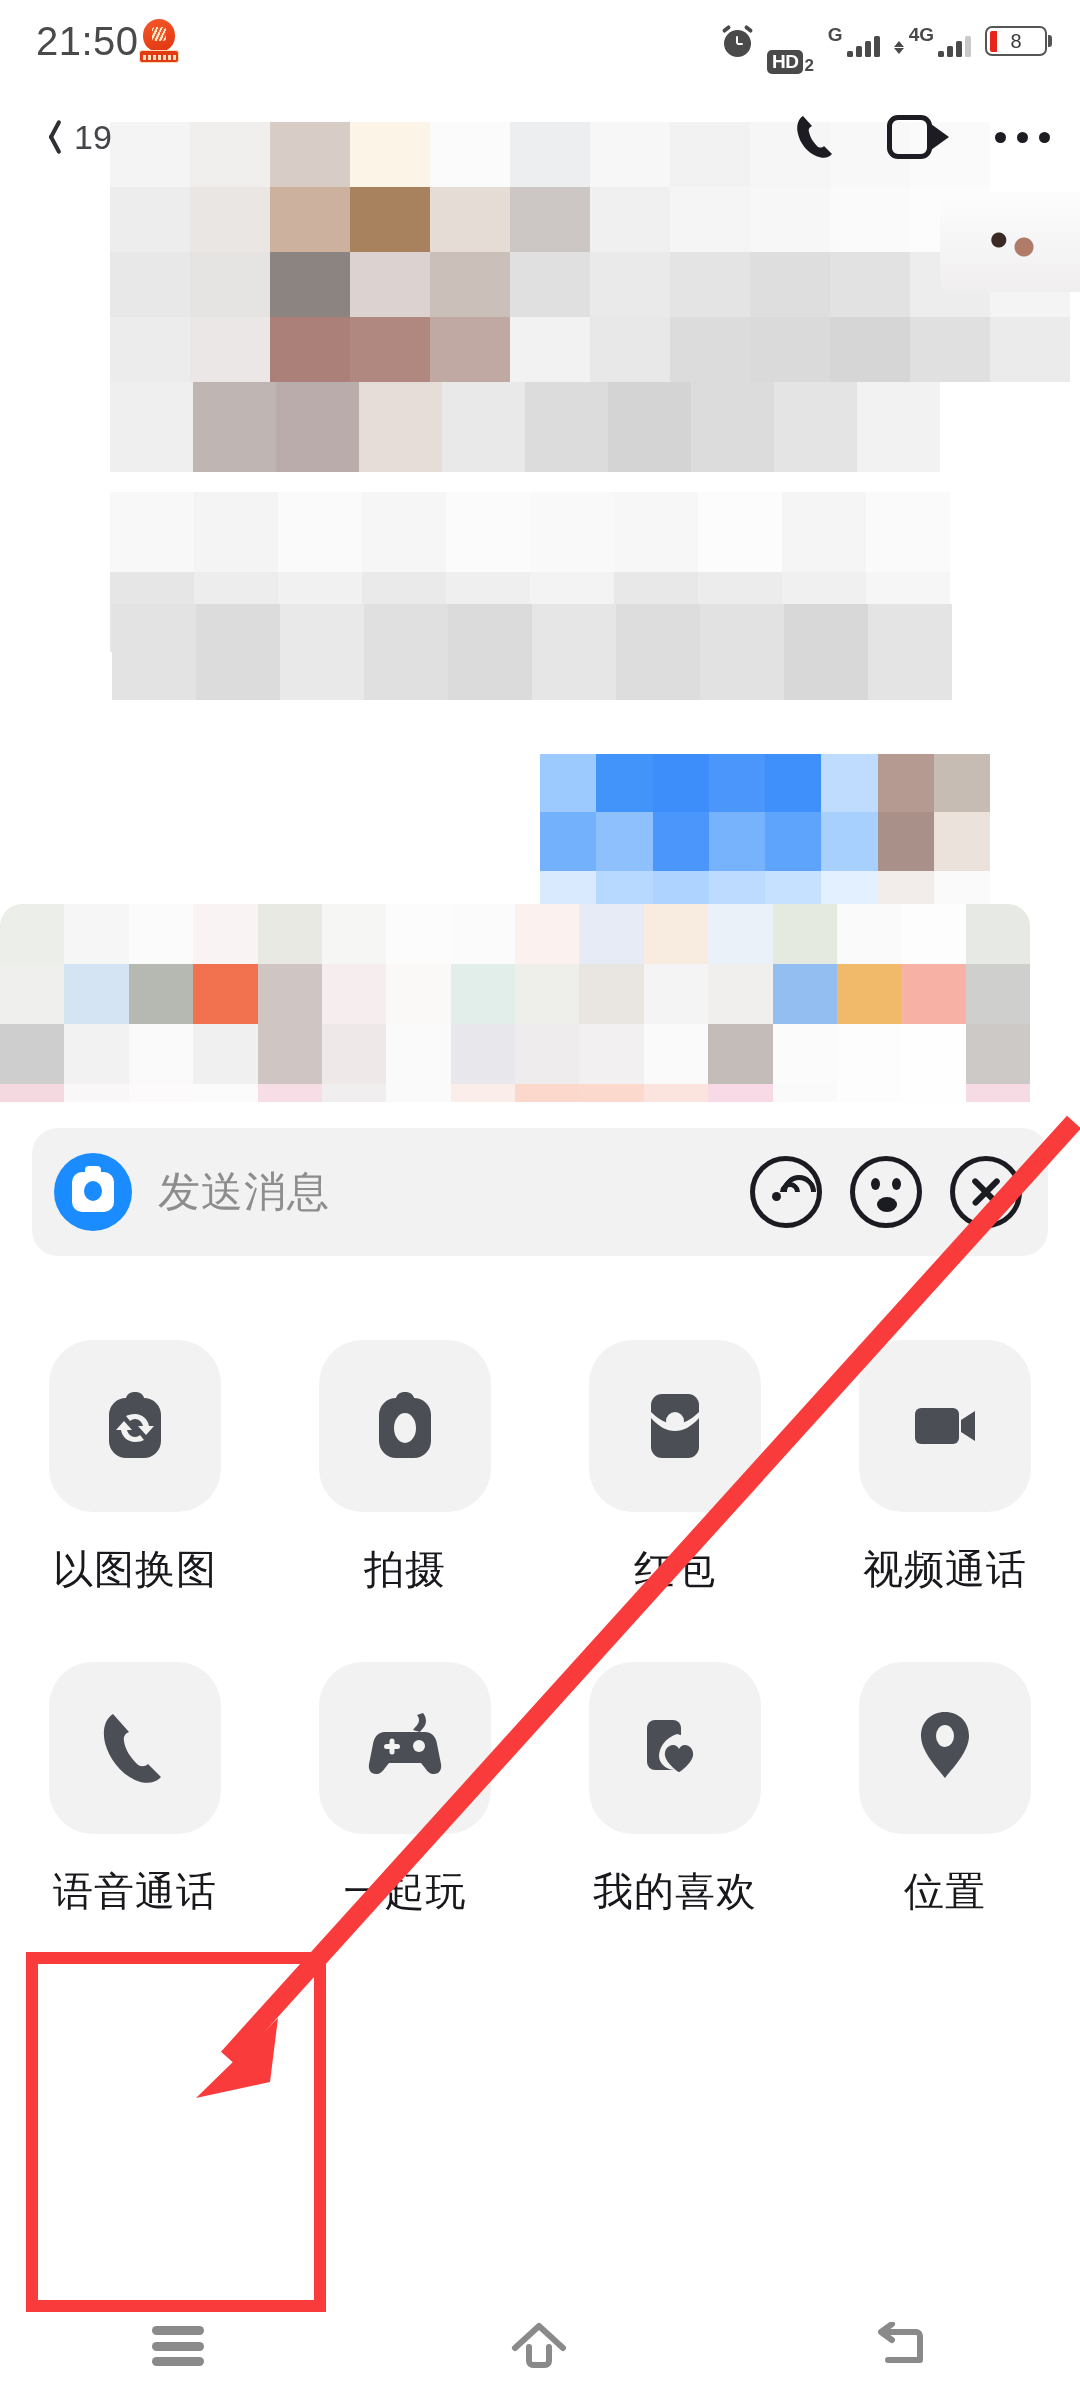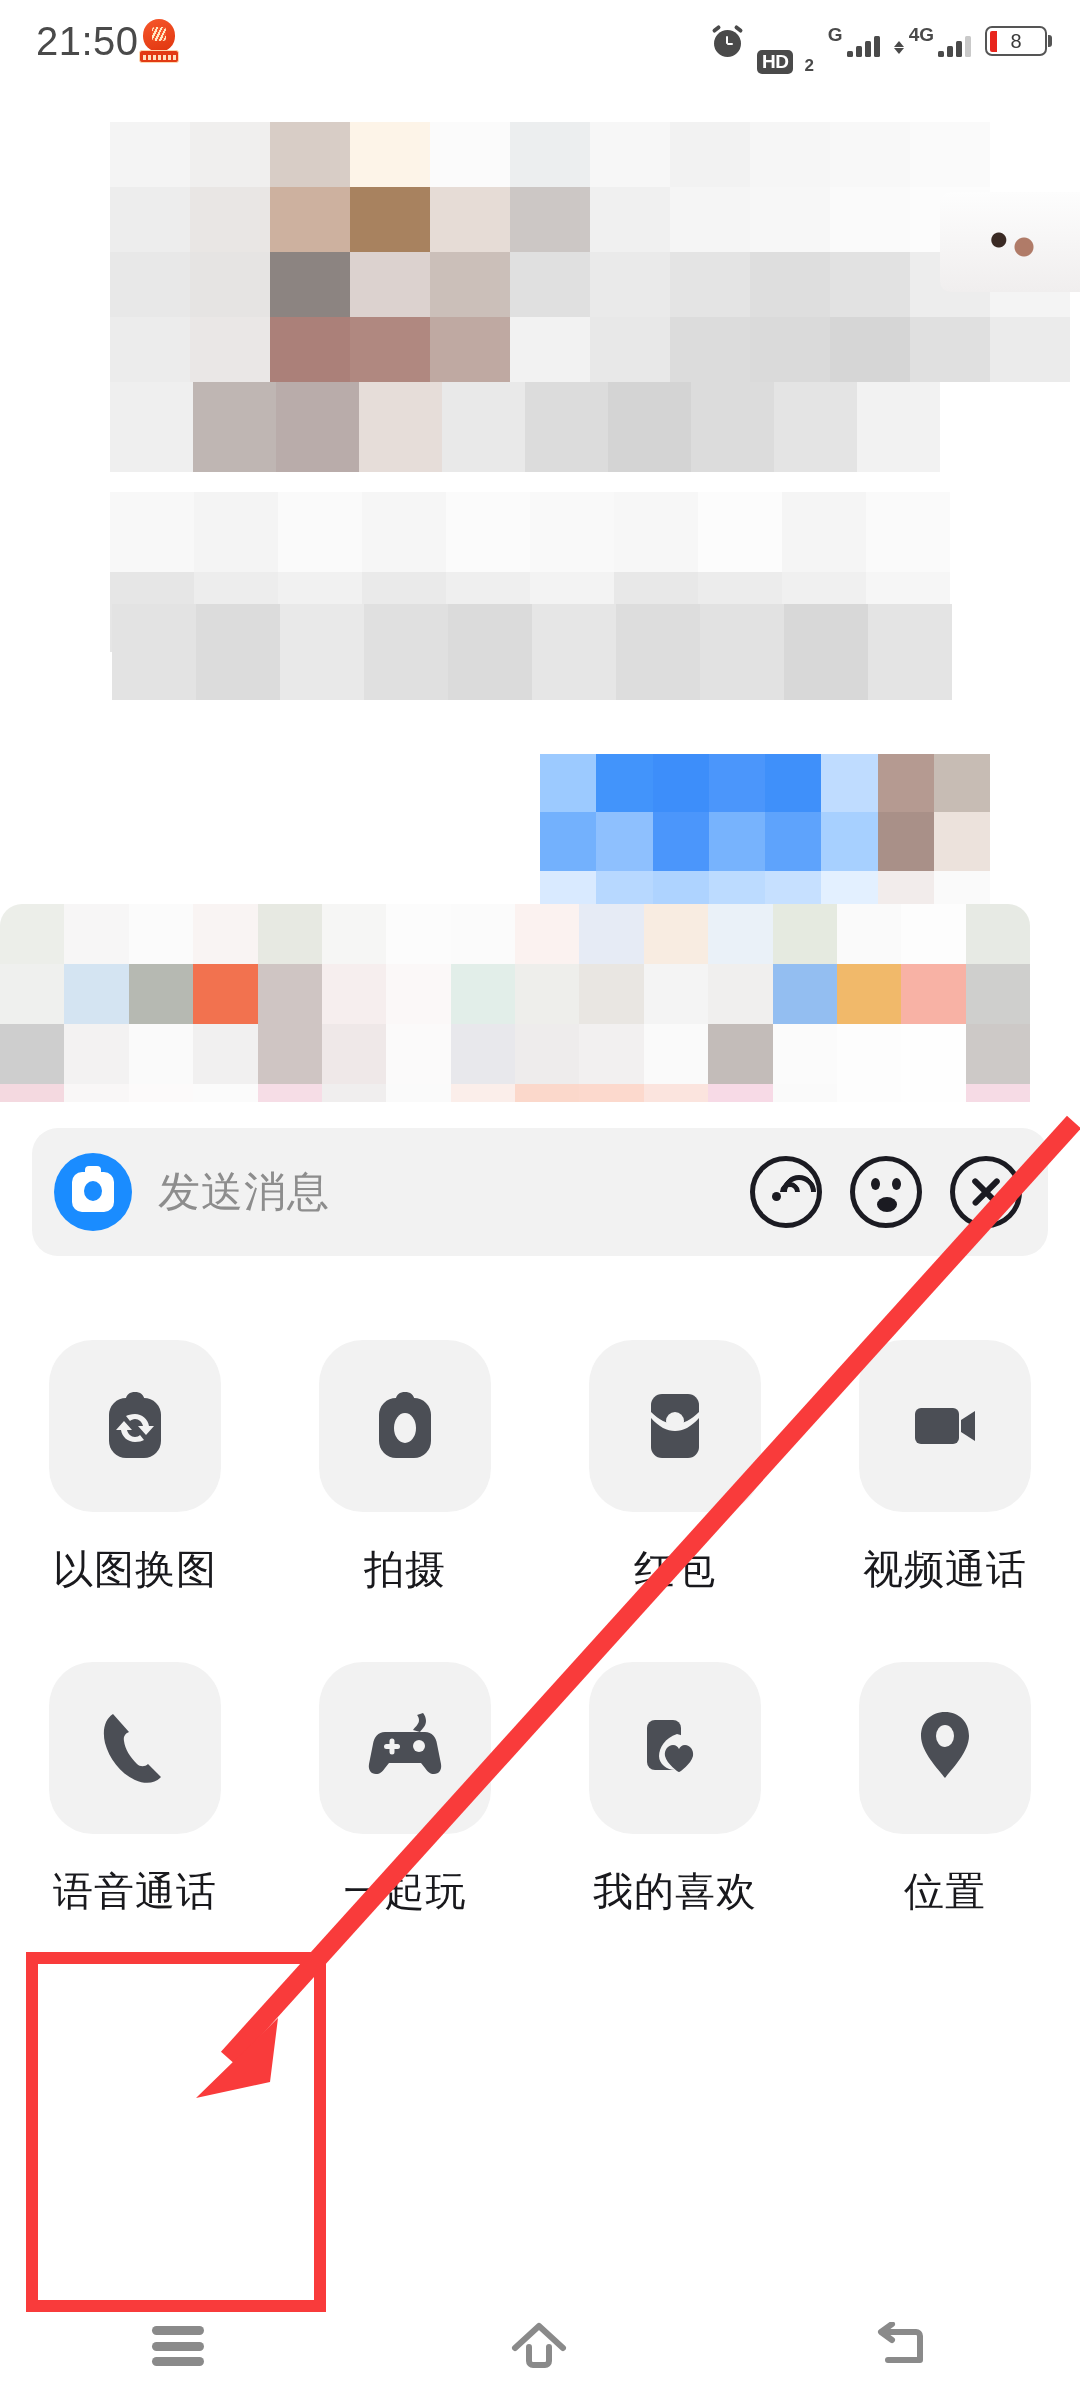--- a/index.html
+++ b/index.html
@@ -70,21 +70,21 @@
     position:absolute; left:15px; top:17px; width:6px; height:2.5px;
     background:#fff; border-radius:2px;
   }
   .alarm-icon .ear{
     position:absolute; width:9px; height:4px; background:#4a4a4a;
     border-radius:3px; top:1px;
   }
   .alarm-icon .ear.l{ left:0; transform:rotate(-38deg); }
   .alarm-icon .ear.r{ right:0; transform:rotate(38deg); }
 
-  .hd-icon { display:flex; align-items:flex-end; gap:11px;margin-top:42px; }
+  .hd-icon { display:flex; align-items:flex-end; gap:1px;margin-top:42px; }
   .hd-box {
     background:#4a4a4a; color:#fff; font-size:19px; font-weight:700;
     border-radius:5px; padding:2px 5px 3px; line-height:1;
     letter-spacing:-0.5px;
   }
   .hd-sub { font-size:17px; color:#4a4a4a; font-weight:700; line-height:1; }
 
   .sig { display:flex; align-items:flex-end; gap:4px; position:relative; }
   .sig .lbl {
     font-size:19px; color:#4a4a4a; font-weight:600; line-height:1;
@@ -502,20 +502,42 @@
         <div style="background:#fcd9cd"></div>
         <div style="background:#fbe4de"></div>
         <div style="background:#f7dae6"></div>
         <div style="background:#fafafa"></div>
         <div style="background:#fdfdfd"></div>
         <div style="background:#fefefe"></div>
         <div style="background:#f6dbe5"></div>
     </div>
   </div>
 
+  <div class="navbar">
+    <div class="back-wrap">
+      <span class="chev"></span>
+      <span class="unread-count">19</span>
+    </div>
+    <div class="nav-actions">
+      <span class="ic-phone">
+        <svg viewBox="0 0 48 50" width="48" height="50" aria-hidden="true">
+          <path d="M10 4c-5 3-7 10-5 18 2 9 9 18 18 22 7 3 13 2 16-2l-8-8c-2 2-5 2-7 0-4-4-7-9-8-14-1-3 1-5 3-6z" fill="#1c1c22"></path>
+        </svg>
+      </span>
+      <span class="ic-cam">
+        <span class="lens"></span>
+          <span class="tri"></span>
+      </span>
+      <span class="ic-more">
+        <i></i>
+          <i></i>
+          <i></i>
+      </span>
+    </div>
+  </div>
 
   <div class="inputbar">
     <div class="cam-circle">
       <div class="inner"></div>
     </div>
     <div class="placeholder">发送消息</div>
     <div class="input-actions">
       <div class="circ-btn">
         <span class="wv-dot"></span>
           <span class="wv1"></span>

